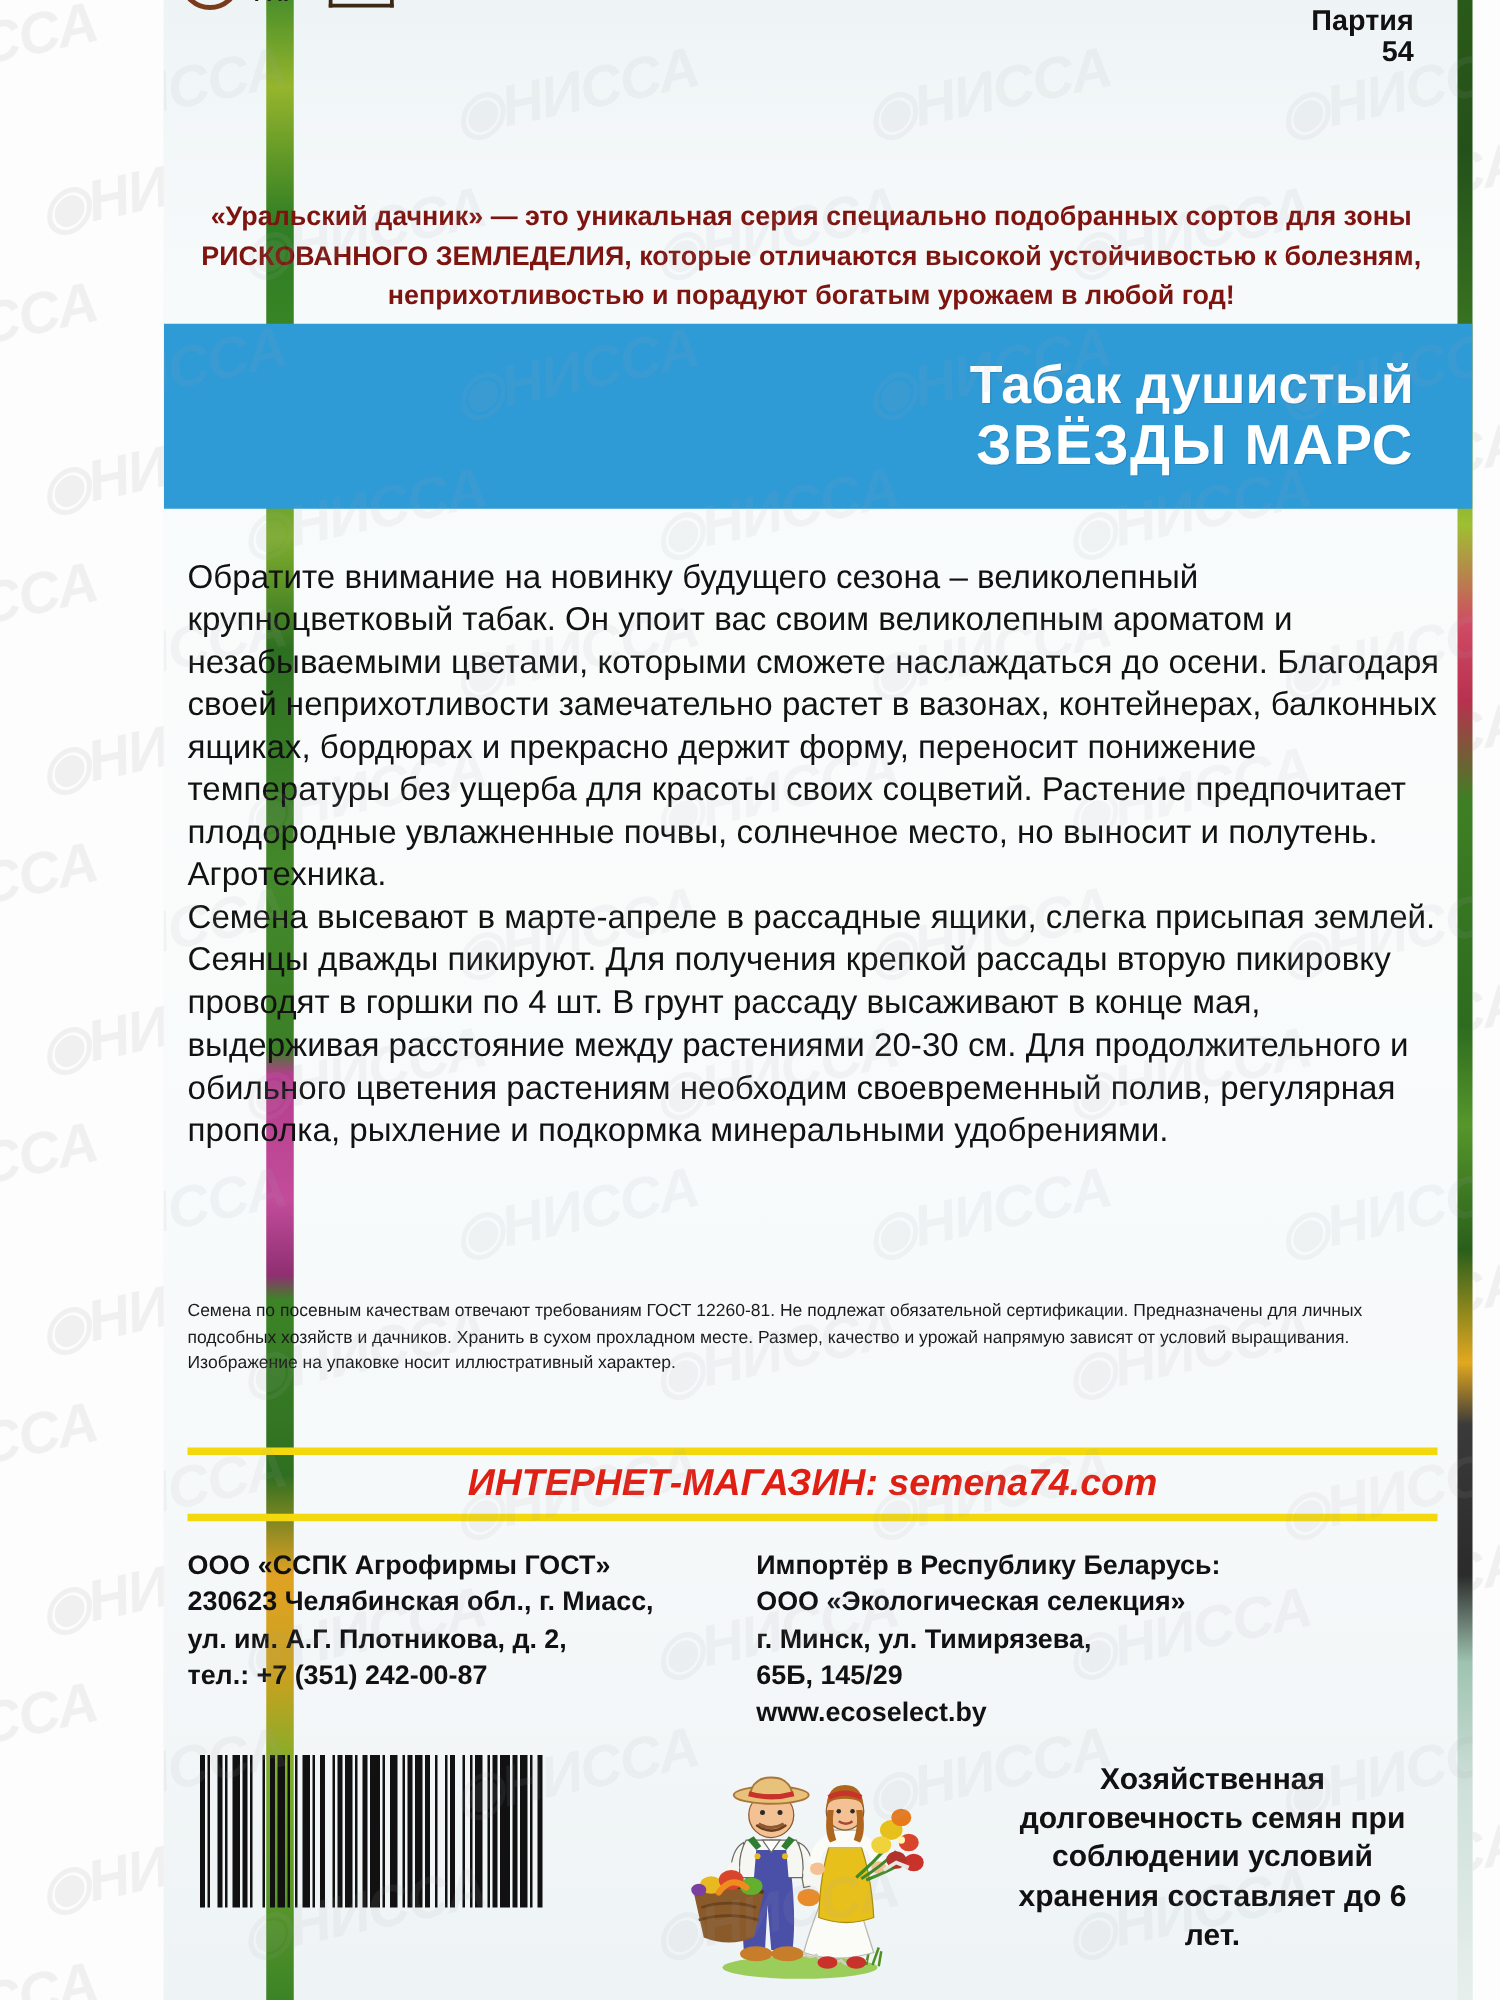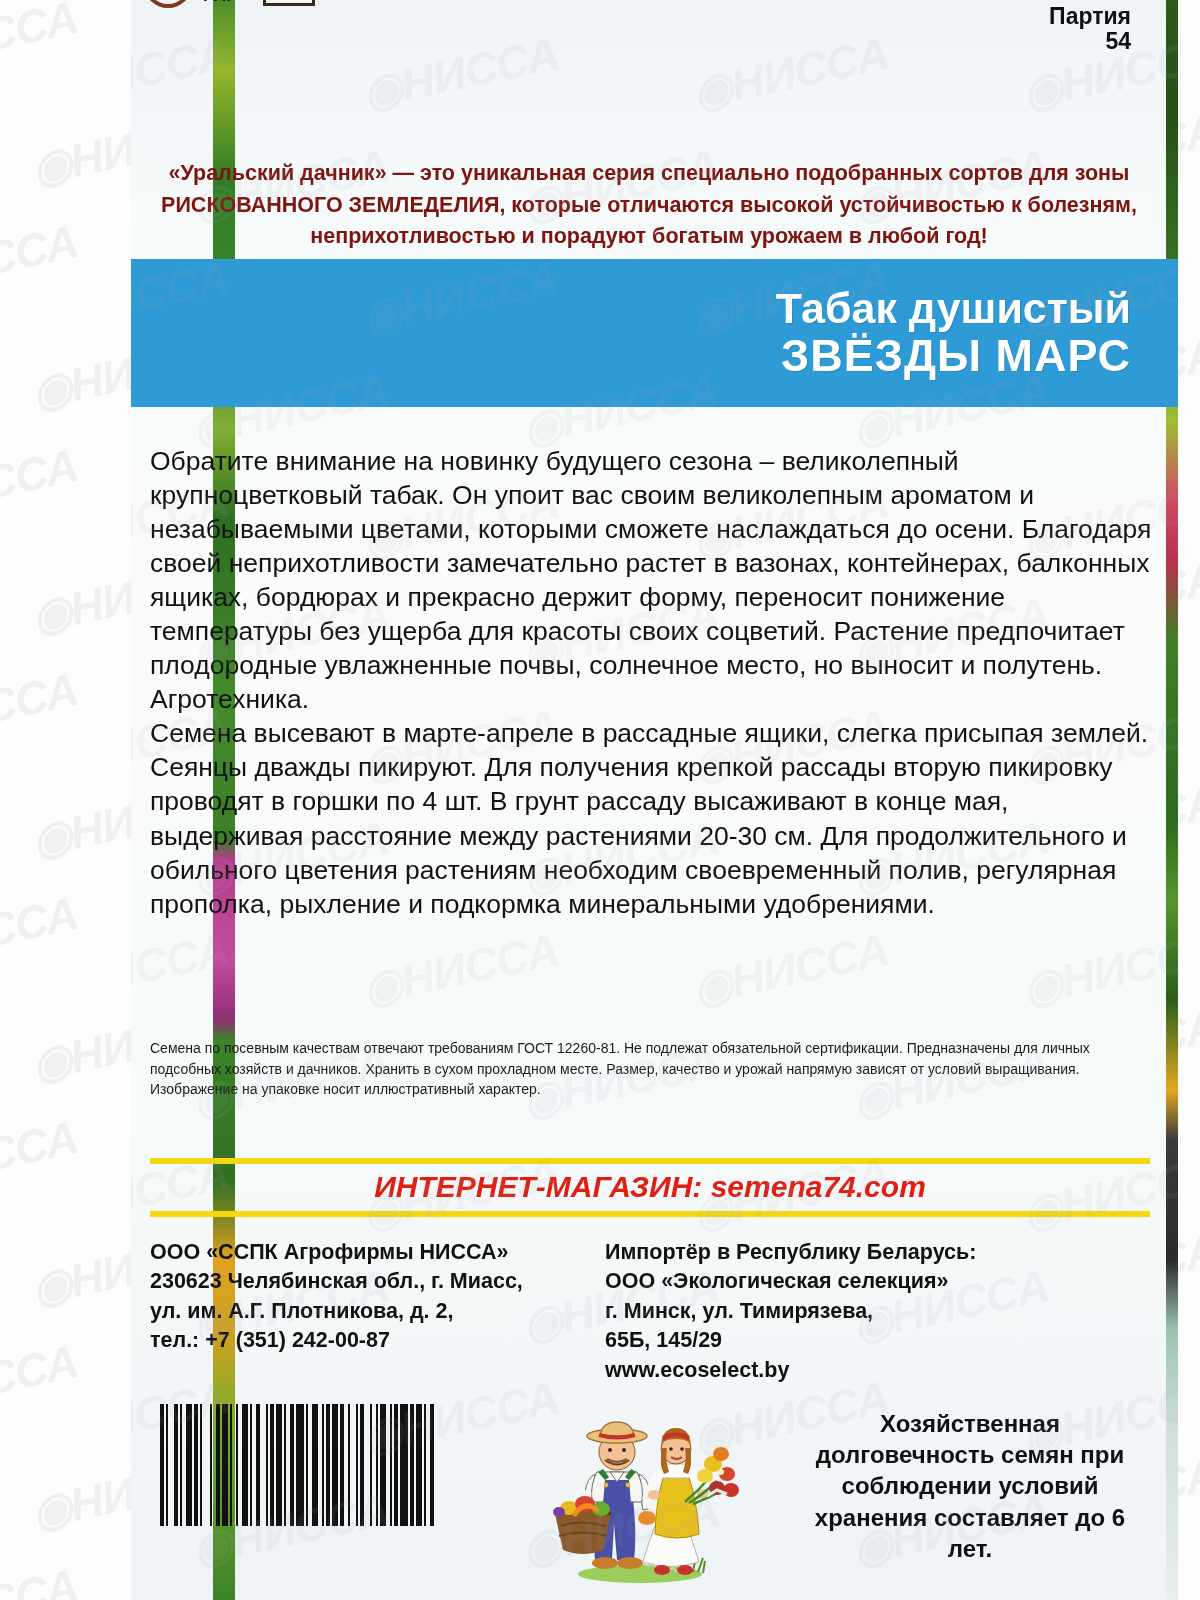--- a/index.html
+++ b/index.html
@@ -457,21 +457,21 @@
   <div id="fineprint">Семена по посевным качествам отвечают требованиям ГОСТ 12260-81. Не подлежат обязательной сертификации. Предназначены для личных подсобных хозяйств и дачников. Хранить в сухом прохладном месте. Размер, качество и урожай напрямую зависят от условий выращивания. Изображение на упаковке носит иллюстративный характер.</div>
 
   <div id="shop-banner">
     <div class="yellow-rule"></div>
     <div class="shop-line">ИНТЕРНЕТ-МАГАЗИН: semena74.com</div>
     <div class="yellow-rule"></div>
   </div>
 
   <div id="contacts">
     <div class="col col-left">
-      <div>ООО «ССПК Агрофирмы НИССА»</div>
+      <div>ООО «ССПК Агрофирмы ГОСТ»</div>
       <div>230623 Челябинская обл., г. Миасс,</div>
       <div>ул. им. А.Г. Плотникова, д. 2,</div>
       <div>тел.: +7 (351) 242-00-87</div>
     </div>
     <div class="col col-right">
       <div>Импортёр в Республику Беларусь:</div>
       <div>ООО «Экологическая селекция»</div>
       <div>г. Минск, ул. Тимирязева,</div>
       <div>65Б, 145/29</div>
       <div>www.ecoselect.by</div>

